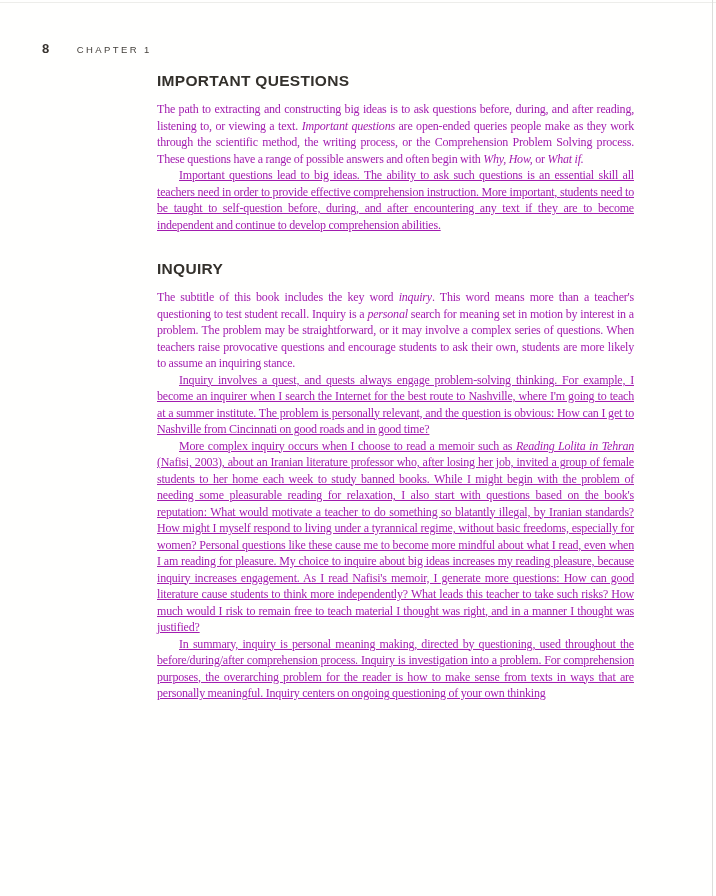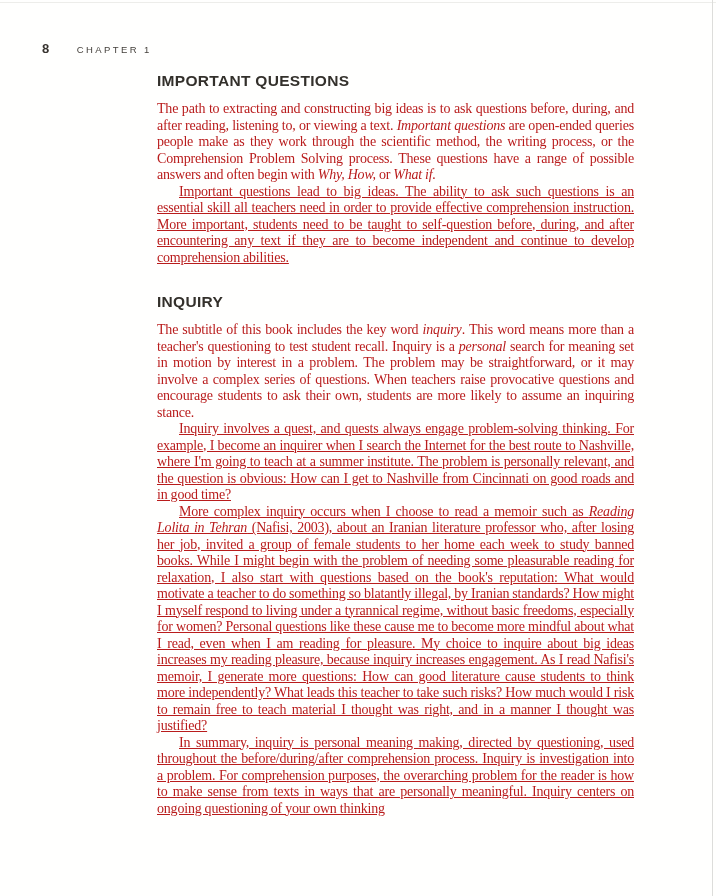--- a/index.html
+++ b/index.html
@@ -73,26 +73,26 @@
     color: #33302b;
     margin: 0 0 11px 0;
     line-height: 18px;
   }
   .section + .section .section-heading {
     margin-top: 27px;
   }
   .paragraph {
     margin: 0;
     font-family: "Liberation Serif", serif;
-    font-size: 14px;
+    font-size: 12px;
     line-height: 16.5px;
     letter-spacing: -0.2px;
     word-spacing: -0.2px;
     text-align: justify;
-    color: #b91c1c;
+    color: #a21caf;
   }
   .paragraph.indent {
     text-indent: 22px;
     text-decoration: underline;
   }
   .text-run.italic {
     font-style: italic;
   }
 </style>
 </head>

